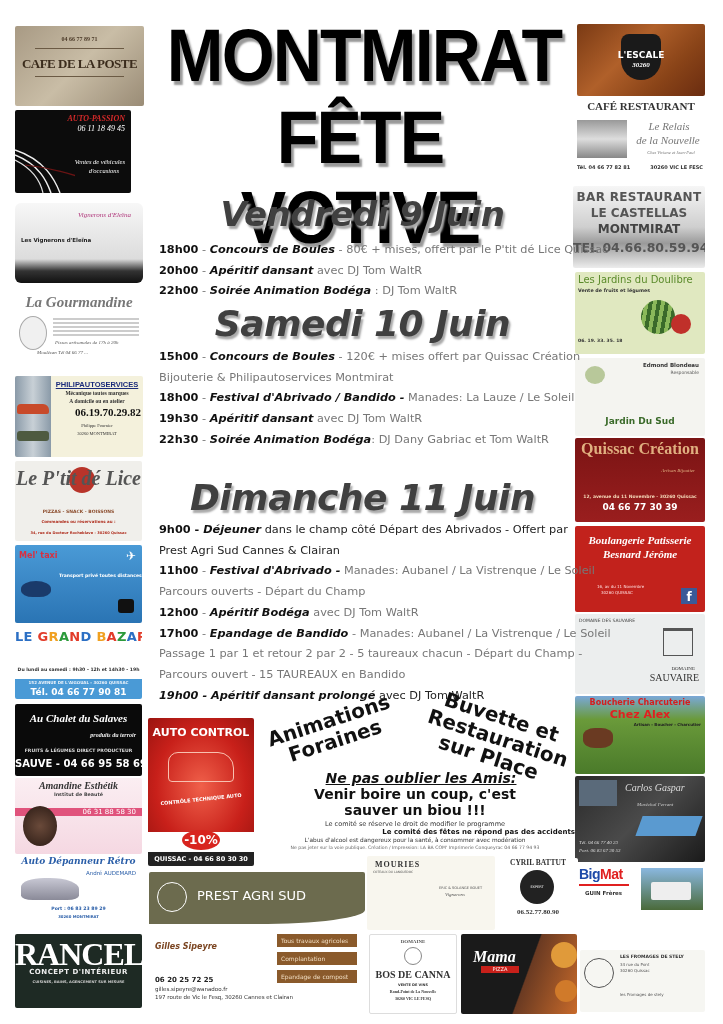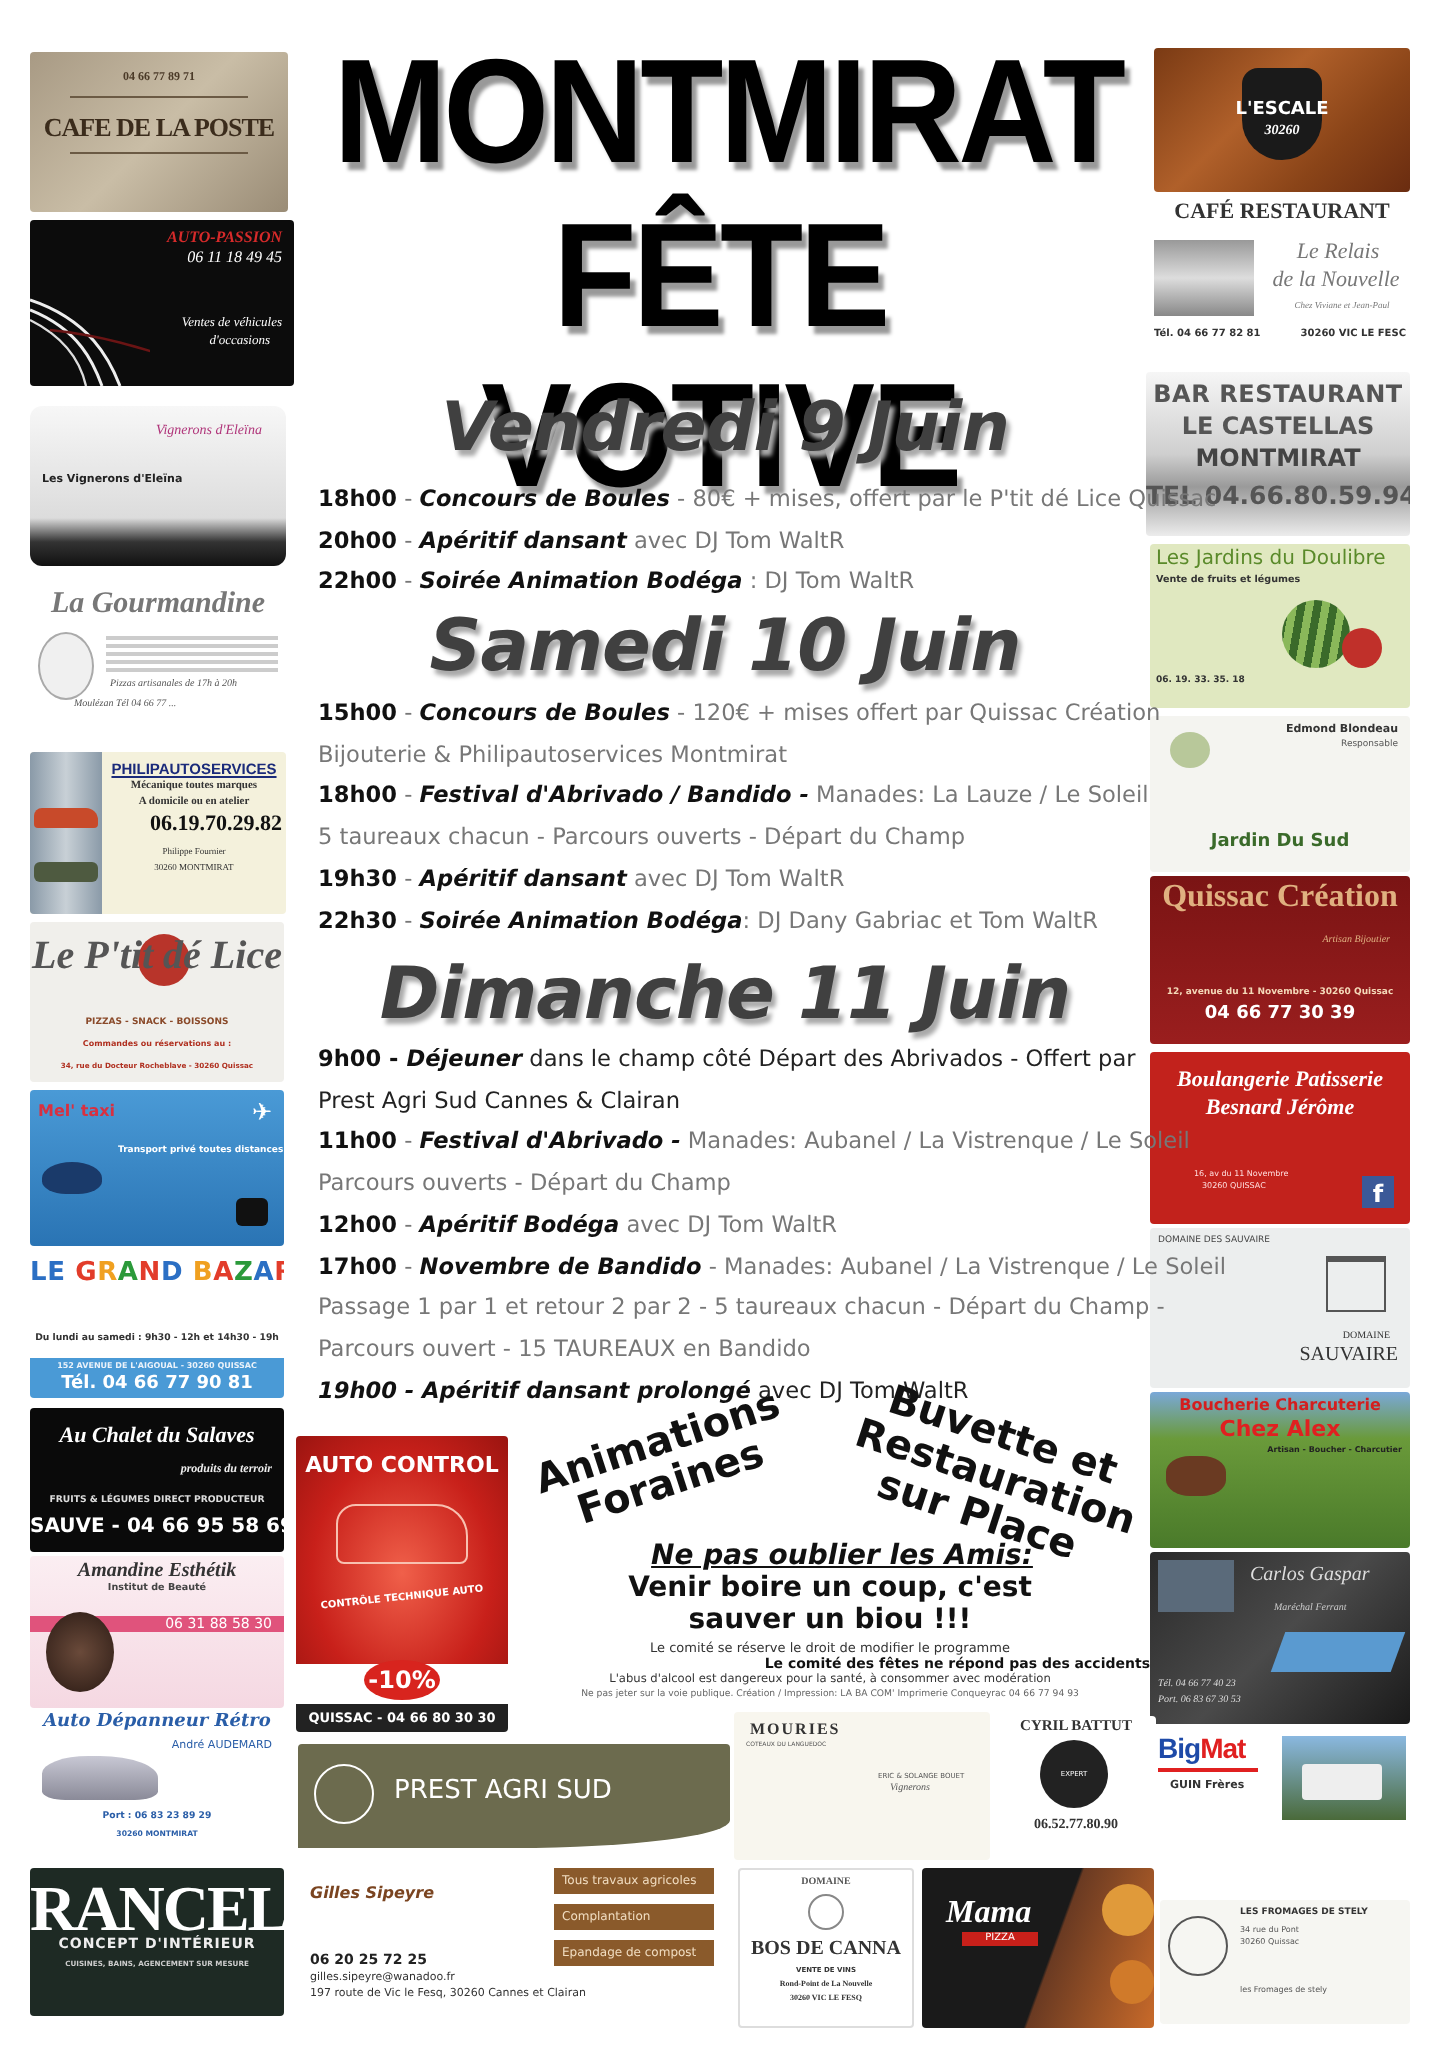--- a/index.html
+++ b/index.html
@@ -35,21 +35,21 @@
 <div class="title title1">MONTMIRAT</div>
 <div class="title title2">FÊTE VOTIVE</div>
 
 <div class="ad" style="left:15px;top:26px;width:129px;height:80px;background:linear-gradient(135deg,#a89a84,#c9bda6 50%,#9a8c76);">
   <div class="t" style="top:10px;font-family:'Liberation Serif',serif;font-size:6px;color:#4b3a28;">04 66 77 89 71</div>
   <div class="t" style="top:30px;font-family:'Liberation Serif',serif;font-size:13px;color:#3b2c1c;letter-spacing:-0.5px;">CAFE DE LA POSTE</div>
   <div style="position:absolute;left:20px;right:20px;top:50px;height:1px;background:#6b5a44;"></div>
   <div style="position:absolute;left:20px;right:20px;top:22px;height:1px;background:#6b5a44;"></div>
 </div>
 
-<div class="ad" style="left:15px;top:110px;width:132px;height:83px;background:#0c0c0c;">
+<div class="ad" style="left:15px;top:110px;width:116px;height:83px;background:#0c0c0c;">
   <svg style="position:absolute;left:0;top:0" width="60" height="83">
       <path d="M0 40 C30 50 40 70 45 83" stroke="#eee" stroke-width="1.5" fill="none"></path>
       <path d="M0 45 C25 55 32 72 36 83" stroke="#eee" stroke-width="1.5" fill="none"></path>
       <path d="M0 50 C20 60 26 74 28 83" stroke="#ddd" stroke-width="1.2" fill="none"></path>
       <path d="M10 55 C60 60 90 80 129 83" stroke="#6a1414" stroke-width="1.2" fill="none"></path>
     </svg>
   <div style="position:absolute;right:6px;top:4px;font-family:'Liberation Serif',serif;font-style:italic;font-weight:bold;font-size:8px;color:#d62a2a;">AUTO-PASSION</div>
   <div style="position:absolute;right:6px;top:14px;font-family:'Liberation Serif',serif;font-style:italic;font-size:8px;color:#fff;">06 11 18 49 45</div>
   <div style="position:absolute;right:6px;top:48px;font-family:'Liberation Serif',serif;font-style:italic;font-size:6.5px;color:#fff;">Ventes de véhicules</div>
   <div style="position:absolute;right:12px;top:57px;font-family:'Liberation Serif',serif;font-style:italic;font-size:6.5px;color:#fff;">d'occasions</div>
@@ -230,33 +230,32 @@
   <div class="row"><span class="time">18h00</span><span> - </span><span class="ev">Concours de Boules</span><span> - 80€ + mises, offert par le P'tit dé Lice Quissac</span></div>
   <div class="row"><span class="time">20h00</span><span> - </span><span class="ev">Apéritif dansant</span><span> avec DJ Tom WaltR</span></div>
   <div class="row"><span class="time">22h00</span><span> - </span><span class="ev">Soirée Animation Bodéga</span><span> : DJ Tom WaltR</span></div>
 </div>
 
 <div class="dayhead" style="top:300px;font-size:36px;line-height:48px;">Samedi 10 Juin</div>
 <div class="prog" style="top:347px;">
   <div class="row"><span class="time">15h00</span><span> - </span><span class="ev">Concours de Boules</span><span>  - 120€ + mises offert par Quissac Création</span></div>
   <div class="row">Bijouterie &amp; Philipautoservices Montmirat</div>
   <div class="row"><span class="time">18h00</span><span> - </span><span class="ev">Festival d'Abrivado / Bandido -</span><span>  Manades: La Lauze / Le Soleil</span></div>
-  <div class="row">5 taureaux chacun -  Parcours ouverts - Départ du Champ</div>
   <div class="row"><span class="time">19h30</span><span> - </span><span class="ev">Apéritif dansant</span><span> avec DJ Tom WaltR</span></div>
   <div class="row"><span class="time">22h30</span><span> - </span><span class="ev">Soirée Animation Bodéga</span><span>: DJ Dany Gabriac et Tom WaltR</span></div>
 </div>
 
 <div class="dayhead" style="top:474px;font-size:36px;line-height:48px;">Dimanche 11 Juin</div>
 <div class="prog" style="top:520px;">
   <div class="row dark"><span class="time">9h00</span><span class="time"> - </span><span class="ev">Déjeuner</span><span> dans le champ côté Départ des Abrivados - Offert par</span></div>
   <div class="row dark">Prest Agri Sud Cannes &amp; Clairan</div>
   <div class="row"><span class="time">11h00</span><span> - </span><span class="ev">Festival d'Abrivado -</span><span>  Manades: Aubanel / La Vistrenque / Le Soleil</span></div>
   <div class="row">Parcours ouverts - Départ du Champ</div>
   <div class="row"><span class="time">12h00</span><span> - </span><span class="ev">Apéritif Bodéga</span><span> avec DJ Tom WaltR</span></div>
-  <div class="row"><span class="time">17h00</span><span> - </span><span class="ev">Novembre de Bandido</span><span> -  Manades: Aubanel / La Vistrenque / Le Soleil</span></div>
+  <div class="row"><span class="time">17h00</span><span> - </span><span class="ev">Epandage de Bandido</span><span> -  Manades: Aubanel / La Vistrenque / Le Soleil</span></div>
   <div class="row">Passage 1 par 1 et retour 2 par 2 - 5 taureaux chacun - Départ du Champ -</div>
   <div class="row">Parcours ouvert - 15 TAUREAUX en Bandido</div>
   <div class="row dark"><span class="ev">19h00 - Apéritif dansant prolongé</span><span>  avec DJ Tom WaltR</span></div>
 </div>
 
 <div class="slant" style="left:262px;top:710px;width:140px;transform:rotate(-18deg);">
   <div>Animations</div>
   <div>Foraines</div>
 </div>
 <div class="slant" style="left:425px;top:706px;width:140px;transform:rotate(18deg);">

